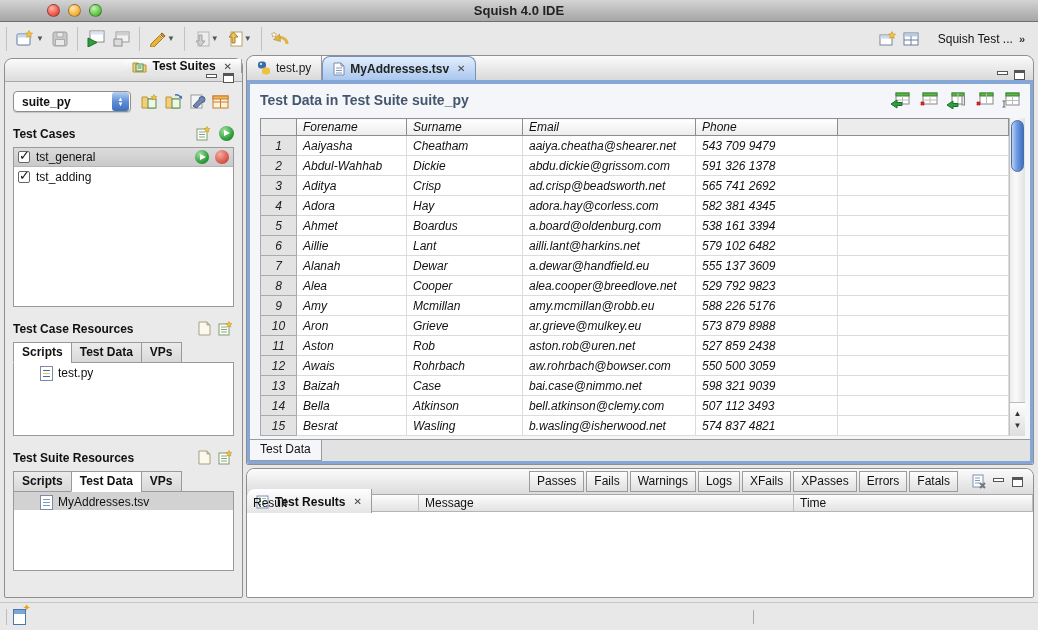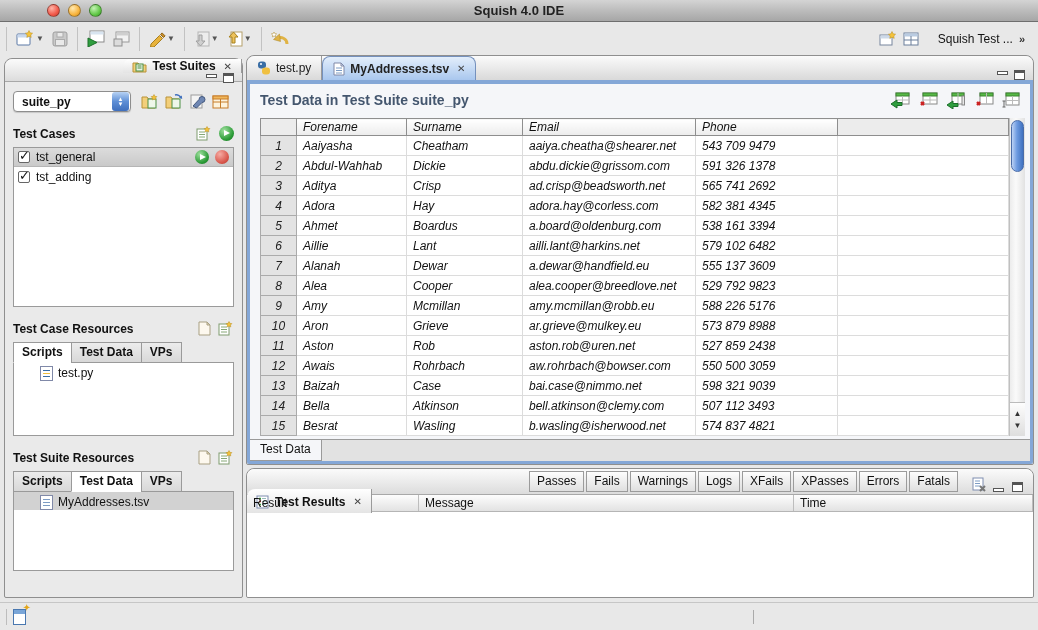--- a/index.html
+++ b/index.html
@@ -92,21 +92,21 @@
   .vscroll { width:16px; background:linear-gradient(90deg,#ececec,#fafafa 40%,#e2e2e2); border-left:1px solid #c0c0c0; position:relative; }
   .vthumb { position:absolute; top:2px; left:1px; width:13px; height:52px; border-radius:7px; background:linear-gradient(90deg,#bcd2f5,#6d9ae0 45%,#3f71c0); border:1px solid #4a6ca8; }
   .varrows { position:absolute; bottom:0; left:0; width:100%; height:34px; border-top:1px solid #bbb; display:flex; flex-direction:column; align-items:center; justify-content:center; gap:3px; background:linear-gradient(#fdfdfd,#dedede); font-size:8px; color:#333; }
   .sheet-strip { position:absolute; left:0; right:0; bottom:0; height:22px; background:#e2e2e2; border-top:1px solid #9a9a9a; display:flex; }
   .sheet-tab { font-size:12px; color:#111; background:#f5f6f9; padding:2px 10px 0; border-right:1px solid #9a9a9a; border-bottom:1px solid #9a9a9a; }
 
   
   .results { position:absolute; left:246px; top:468px; width:788px; height:130px; border:1px solid #8f8f8f; border-radius:8px 8px 2px 2px; background:#fff; }
   .res-strip { height:26px; display:flex; align-items:center; background:linear-gradient(#fbfbfb,#dcdcdc); border-bottom:1px solid #a8a8a8; border-radius:8px 8px 0 0; }
   .res-tab { display:flex; align-items:center; gap:5px; height:26px; padding:0 9px; font-size:12px; font-weight:bold; color:#111; background:linear-gradient(#ffffff,#e2e2e2); border-right:1px solid #9a9a9a; border-radius:8px 0 0 0;margin-top:40px; }
-  .res-right { margin-left:auto; display:flex; align-items:flex-end; gap:2px; padding-right:6px; }
+  .res-right { margin-left:auto; display:flex; align-items:center; gap:2px; padding-right:6px; }
   .filter-btn { font-size:12px; color:#111; padding:2px 7px 3px; background:linear-gradient(#fdfdfd,#dfdfdf); border:1px solid #9b9b9b; }
   .res-right .gap { width:5px; }
   .res-head { height:17px; display:flex; background:linear-gradient(#fdfdfd,#e2e2e2); border-bottom:1px solid #b5b5b5; font-size:12px; color:#111; }
   .res-col { padding:1px 6px; border-right:1px solid #bdbdbd; }
   .res-body { position:absolute; top:44px; bottom:0; left:0; right:0; background:#fff; border-radius:0 0 2px 2px; }
 
   
   .statusbar { position:absolute; left:0; right:0; top:602px; height:28px; background:#e8e8e8; border-top:1px solid #c6c6c6; display:flex; align-items:center; }
   .sb-sep { width:1px; height:16px; background:#bdbdbd; margin:0 6px; }
   .fastview { width:13px; height:16px; background:#fff; border:1px solid #4a78b0; position:relative; }

